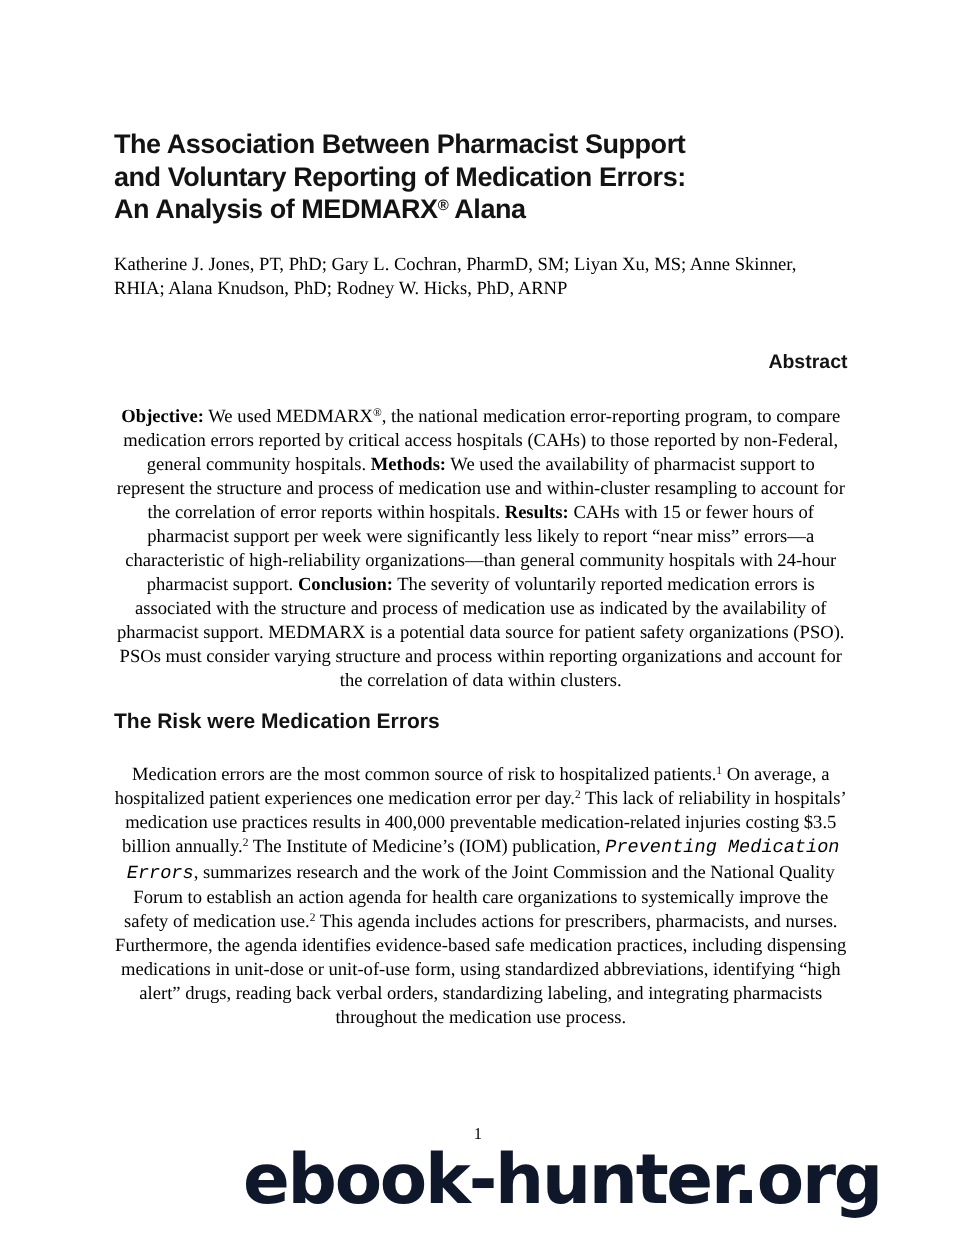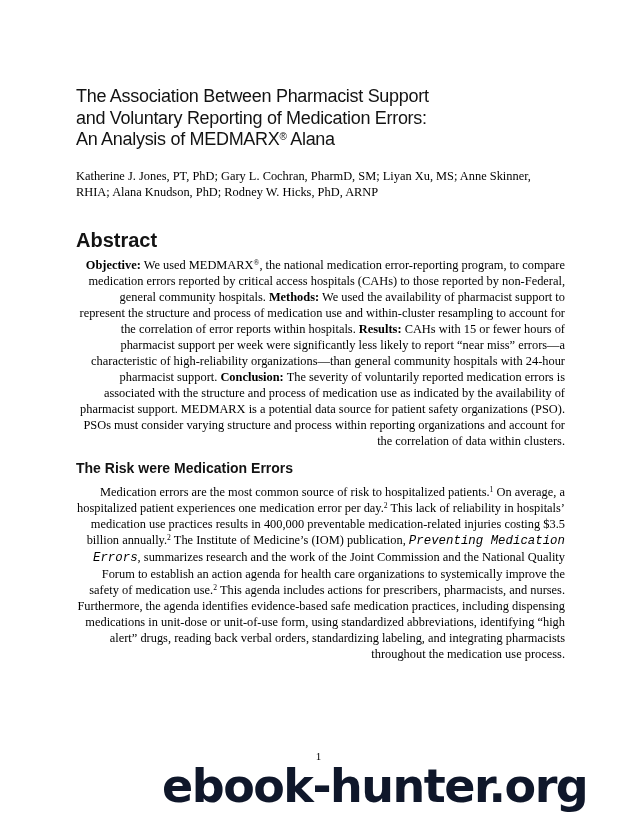--- a/index.html
+++ b/index.html
@@ -20,55 +20,56 @@
   }
   .content {
     position: absolute;
     left: 76px;
     top: 0;
     width: 489px;
   }
   .title {
     margin: 86px 0 0 0;
     font-family: "Liberation Sans", sans-serif;
-    font-weight: normal;
+    font-weight: bold;
     font-size: 18px;
     line-height: 21.5px;
     letter-spacing: -0.3px;
     color: #131313;
   }
   .title sup { font-size: 10px; }
   .authors {
     margin: 17px 0 0 0;
     font-size: 12.4px;
     line-height: 16.2px;
   }
   .heading {
     font-family: "Liberation Sans", sans-serif;
     font-weight: bold;
-    font-size: 20px;
+    font-size: 13px;
     line-height: 19px;
     margin: 0;
     color: #131313;
+    text-align: right;
   }
   .abstract-heading { margin-top: 31px; }
   .intro-heading   { margin-top: 25px; }
   .subheading {
     font-family: "Liberation Sans", sans-serif;
     font-weight: bold;
     font-size: 14px;
     line-height: 17px;
     margin: 11px 0 0 0;
     color: #131313;
   }
   .body-par {
-    margin: 7px 0 0 0;
+    margin: 19px 0 0 0;
     font-size: 12.4px;
     line-height: 16px;
-    text-align: right;
+    text-align: center;
   }
   .body-par .b { font-weight: bold; }
   .body-par .i { font-style: italic; font-family: Liberation Mono, monospace; }
   sup {
     font-size: 0.62em;
     vertical-align: baseline;
     position: relative;
     top: -0.55em;
     line-height: 0;
   }

